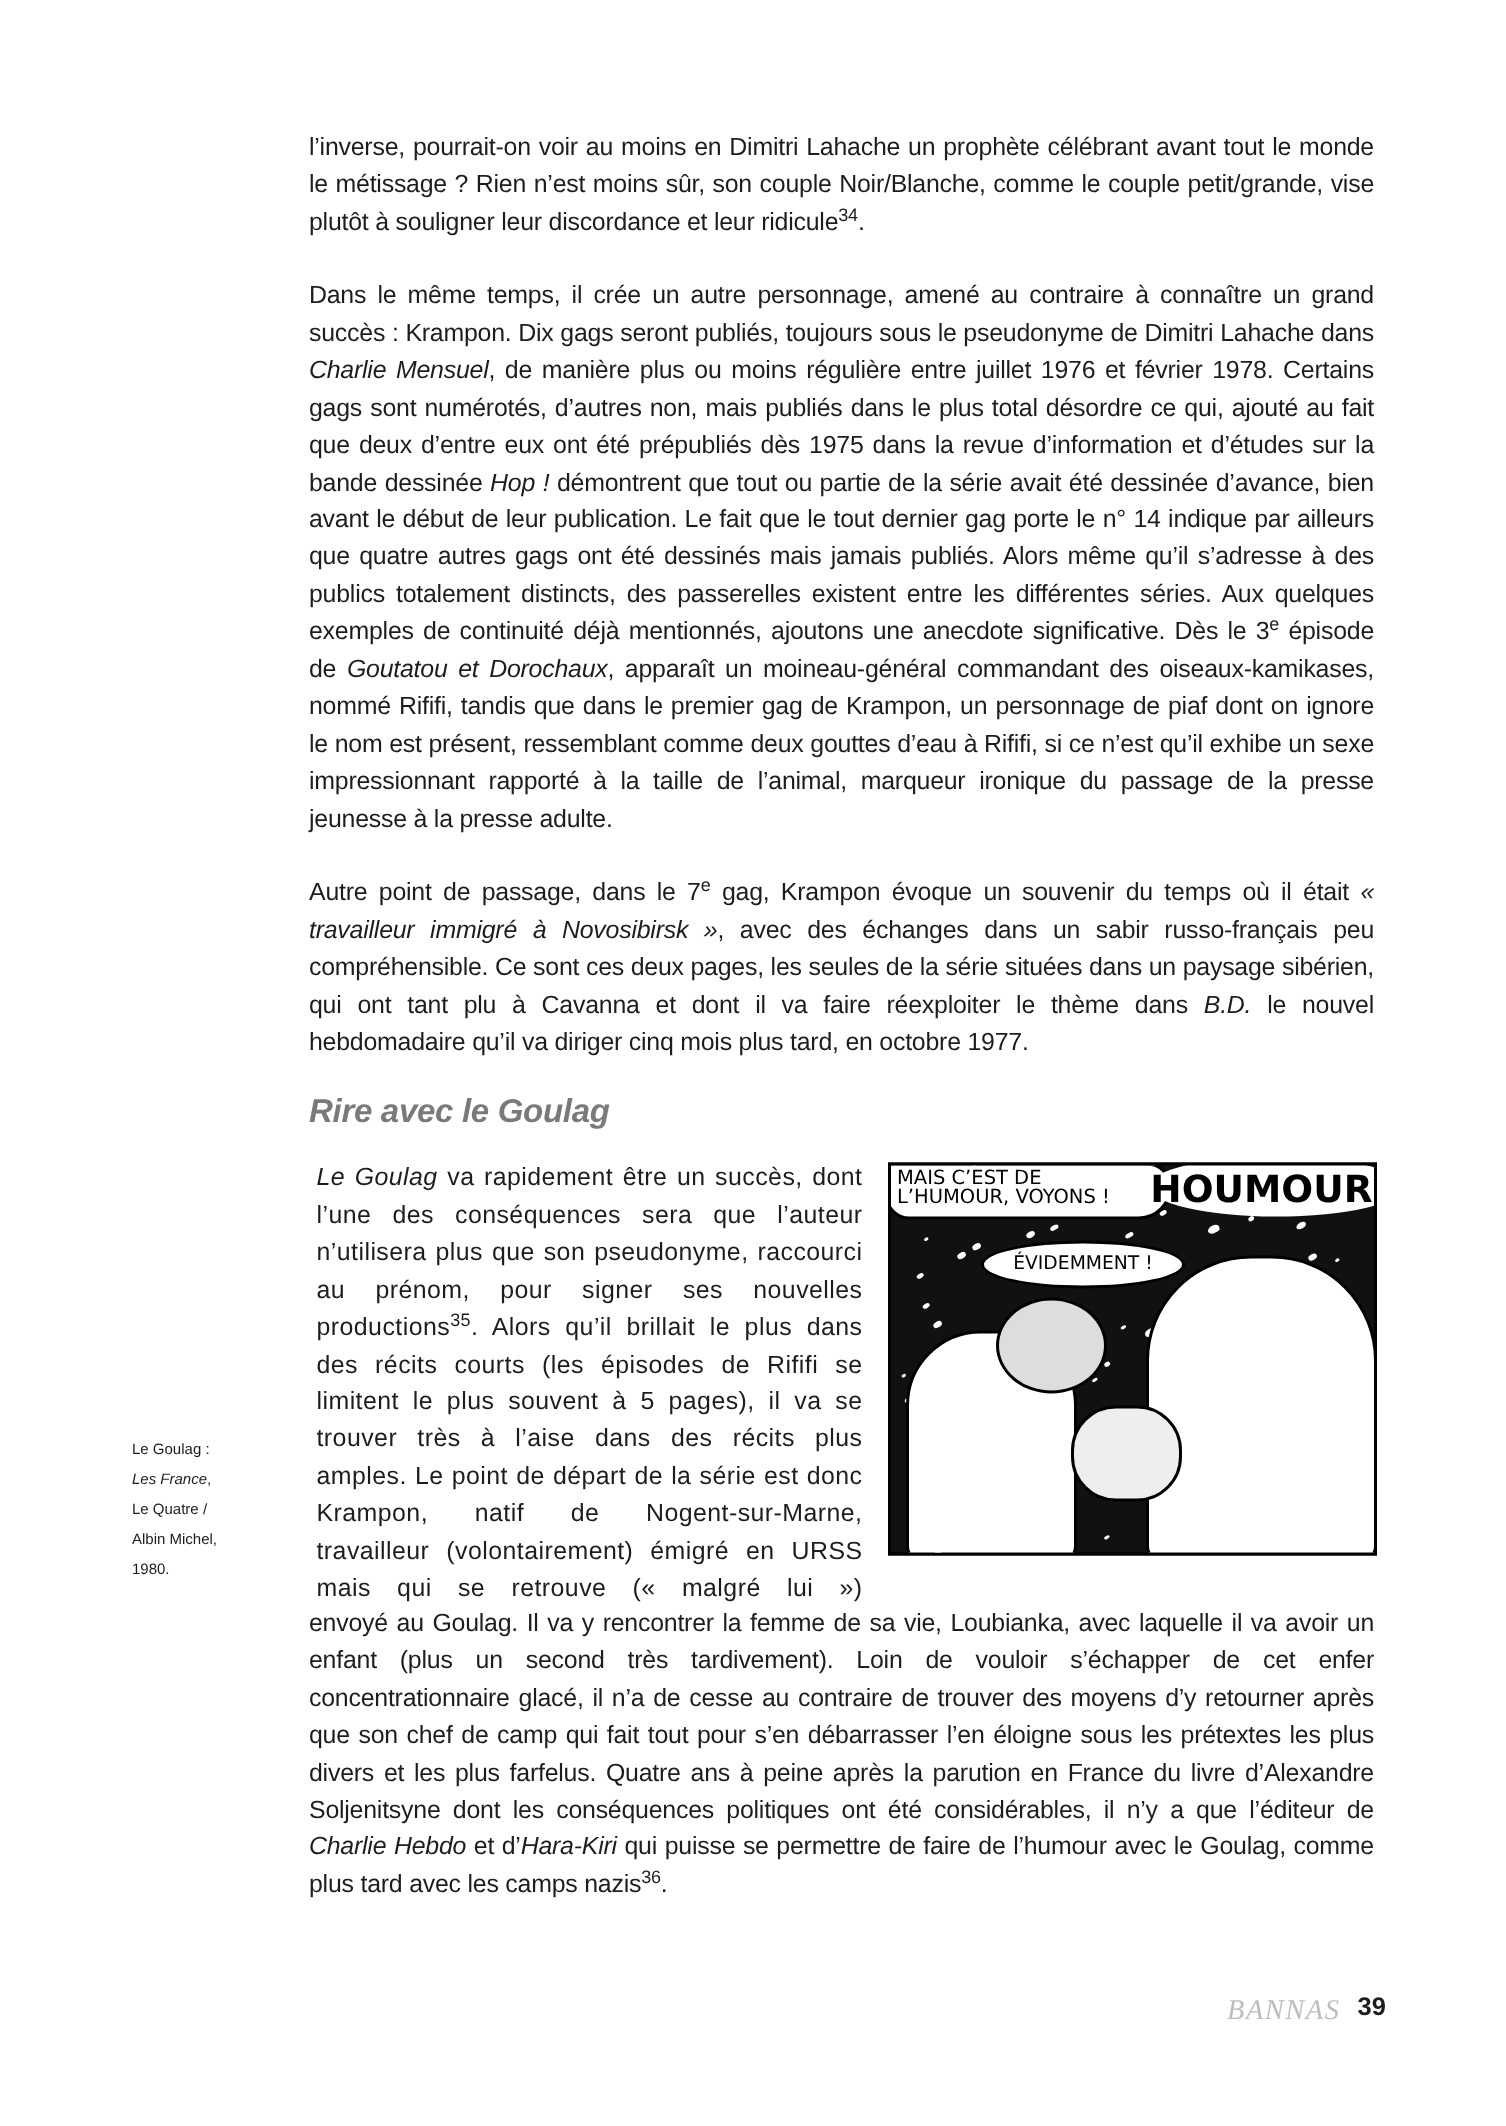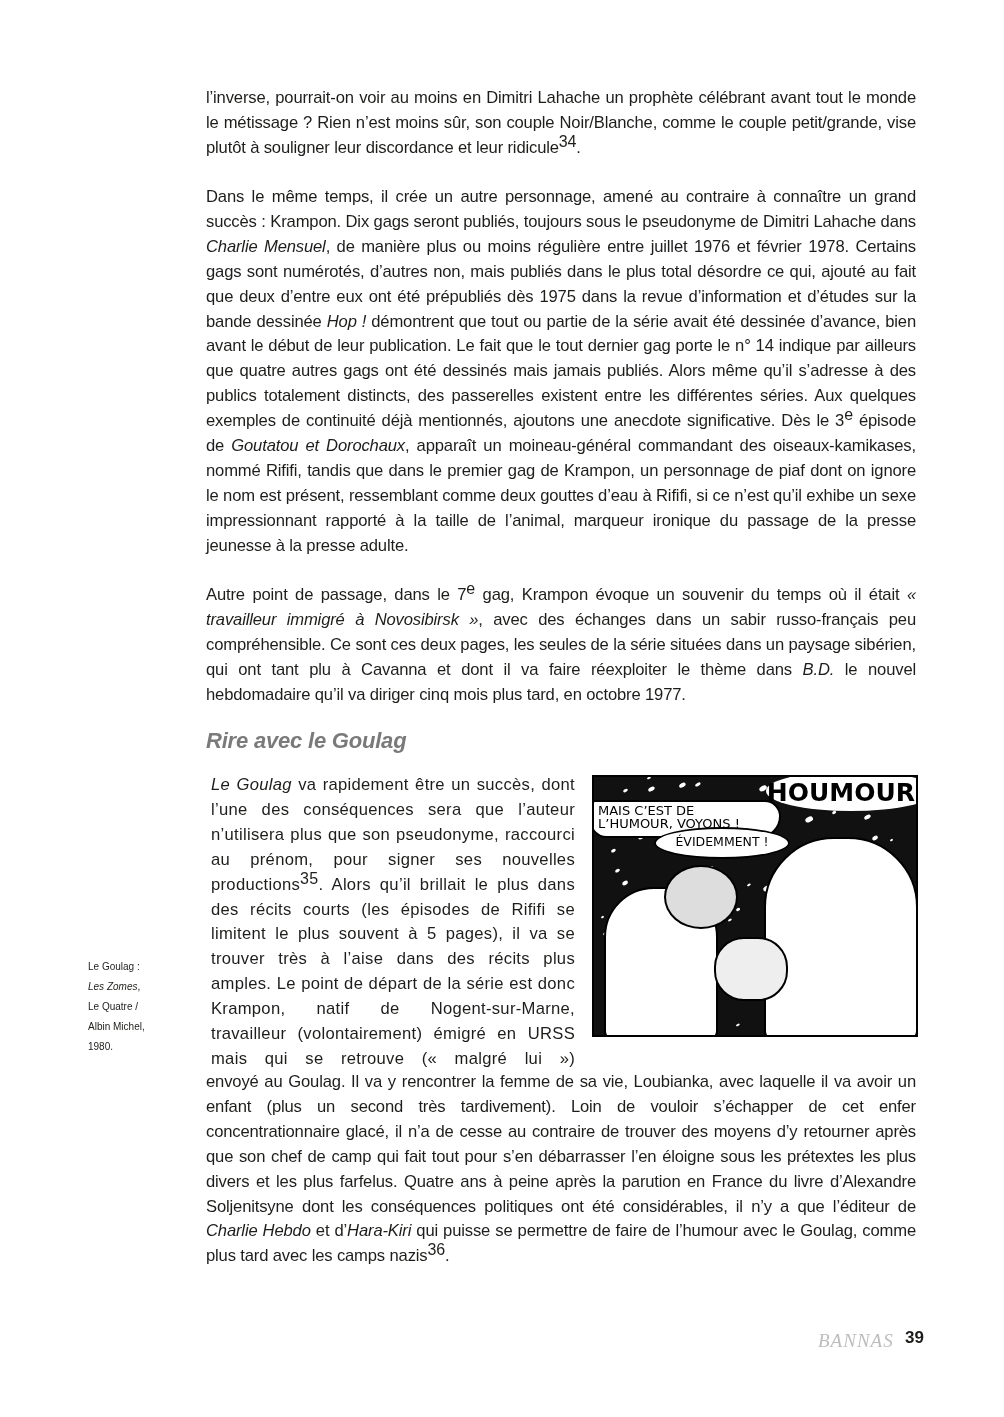--- a/index.html
+++ b/index.html
@@ -1,34 +1,34 @@
 <!DOCTYPE html>
 <html><head>
 <meta charset="utf-8">
 <style>
   html, body { margin: 0; padding: 0; background: #ffffff; }
   body { width: 1004px; height: 1417px; position: relative; overflow: hidden;
          font-family: "Liberation Sans", "DejaVu Sans", sans-serif; color: #1d1d1b; }
   .p { position: absolute; left: 206px; width: 710px; font-size: 16.6px; line-height: 24.9px;
        text-align: justify; margin: 0; letter-spacing: -0.15px; }
   .p i { }
-  sup { font-size: 16px; line-height: 0; vertical-align: 6px; }
+  sup { font-size: 12px; line-height: 0; vertical-align: 6px; }
   .heading { position: absolute; left: 206px; top: 728px; font-size: 22px; font-style: italic;
              font-weight: bold; color: #7a7a7a; margin: 0; letter-spacing: -0.2px; }
   .col { position: absolute; left: 206px; top: 768px; width: 364px; font-size: 16.6px; line-height: 24.9px;
          text-align: justify; text-align-last: justify; margin: 5px; letter-spacing: 0.3px; }
   .caption { position: absolute; left: 88px; top: 957px; width: 100px; font-size: 10px; line-height: 20px;
              color: #1d1d1b; margin: 0; }
   .comic { position: absolute; left: 592px; top: 775px; width: 322px; height: 258px; background: #111;
            border: 2px solid #000; overflow: hidden; }
   .bubble { position: absolute; background: #fff; border: 2px solid #000; border-radius: 50%/45%;
             font-family: "DejaVu Sans", sans-serif; font-size: 12px; line-height: 13px; text-align: center;
             color: #000; padding: 2px 6px; }
   .b1 { left: -4px; top: -2px; width: 175px; height: 30px; border-radius: 6px 18px 24px 18px; font-size: 13px;
-        text-align: left; padding-left: 6px; margin-top: 25px; }
+        text-align: left; padding-left: 6px; }
   .b2 { left: 172px; top: -6px; width: 170px; height: 40px; border: none; border-radius: 50%;
         font-size: 25px; font-weight: bold; line-height: 44px; padding: 0; }
   .b3 { left: 60px; top: 50px; width: 120px; height: 24px; line-height: 22px; font-size: 12.5px; border-radius: 50%; }
   .snow { position: absolute; background: #fff; border-radius: 50%; }
   .figure { position: absolute; background: #fff; border: 2px solid #000; }
   .footer-logo { position: absolute; left: 818px; top: 1330px; font-family: "Liberation Serif", serif; font-style: italic;
                  font-size: 19px; letter-spacing: 1px; color: #bdbdbd; }
   .page-num { position: absolute; left: 905px; top: 1328px; font-size: 17px; font-weight: bold; color: #1d1d1b; }
 </style>
 </head>
@@ -41,21 +41,21 @@
 <p class="p" style="top:583px;"><span>Autre point de passage, dans le 7</span><sup>e</sup><span> gag, Krampon évoque un souvenir du temps où il était </span><i>« travailleur immigré à Novosibirsk »</i><span>, avec des échanges dans un sabir russo-français peu compréhensible. Ce sont ces deux pages, les seules de la série situées dans un paysage sibérien, qui ont tant plu à Cavanna et dont il va faire réexploiter le thème dans </span><i>B.D.</i><span> le nouvel hebdomadaire qu’il va diriger cinq mois plus tard, en octobre 1977.</span></p>
 
 <h2 class="heading">Rire avec le Goulag</h2>
 
 <p class="col"><i>Le Goulag</i><span> va rapidement être un succès, dont l’une des conséquences sera que l’auteur n’utilisera plus que son pseudonyme, raccourci au prénom, pour signer ses nouvelles productions</span><sup>35</sup><span>. Alors qu’il brillait le plus dans des récits courts (les épisodes de Rififi se limitent le plus souvent à 5 pages), il va se trouver très à l’aise dans des récits plus amples. Le point de départ de la série est donc Krampon, natif de Nogent-sur-Marne, travailleur (volontairement) émigré en URSS mais qui se retrouve (« malgré lui »)</span></p>
 
 <p class="p" style="top:1070px;"><span>envoyé au Goulag. Il va y rencontrer la femme de sa vie, Loubianka, avec laquelle il va avoir un enfant (plus un second très tardivement). Loin de vouloir s’échapper de cet enfer concentrationnaire glacé, il n’a de cesse au contraire de trouver des moyens d’y retourner après que son chef de camp qui fait tout pour s’en débarrasser l’en éloigne sous les prétextes les plus divers et les plus farfelus. Quatre ans à peine après la parution en France du livre d’Alexandre Soljenitsyne dont les conséquences politiques ont été considérables, il n’y a que l’éditeur de </span><i>Charlie Hebdo</i><span> et d’</span><i>Hara-Kiri</i><span> qui puisse se permettre de faire de l’humour avec le Goulag, comme plus tard avec les camps nazis</span><sup>36</sup><span>.</span></p>
 
 <div class="caption">
   <div>Le Goulag :</div>
-  <div><i>Les Zomes</i><span>,</span></div>
+  <div><i>Les France</i><span>,</span></div>
   <div>Le Quatre /</div>
   <div>Albin Michel,</div>
   <div>1980.</div>
 </div>
 
 <div class="comic">
   <div id="snowfield">
       <div class="snow" style="left: 179.453px; top: 29.7925px; width: 5.45207px; height: 3.27124px; transform: rotate(-30deg);"></div>
       <div class="snow" style="left: 141.827px; top: 130.647px; width: 4.21989px; height: 2.53193px; transform: rotate(-30deg);"></div>
       <div class="snow" style="left: 281.239px; top: 152.07px; width: 3.39279px; height: 2.03567px; transform: rotate(-30deg);"></div>

